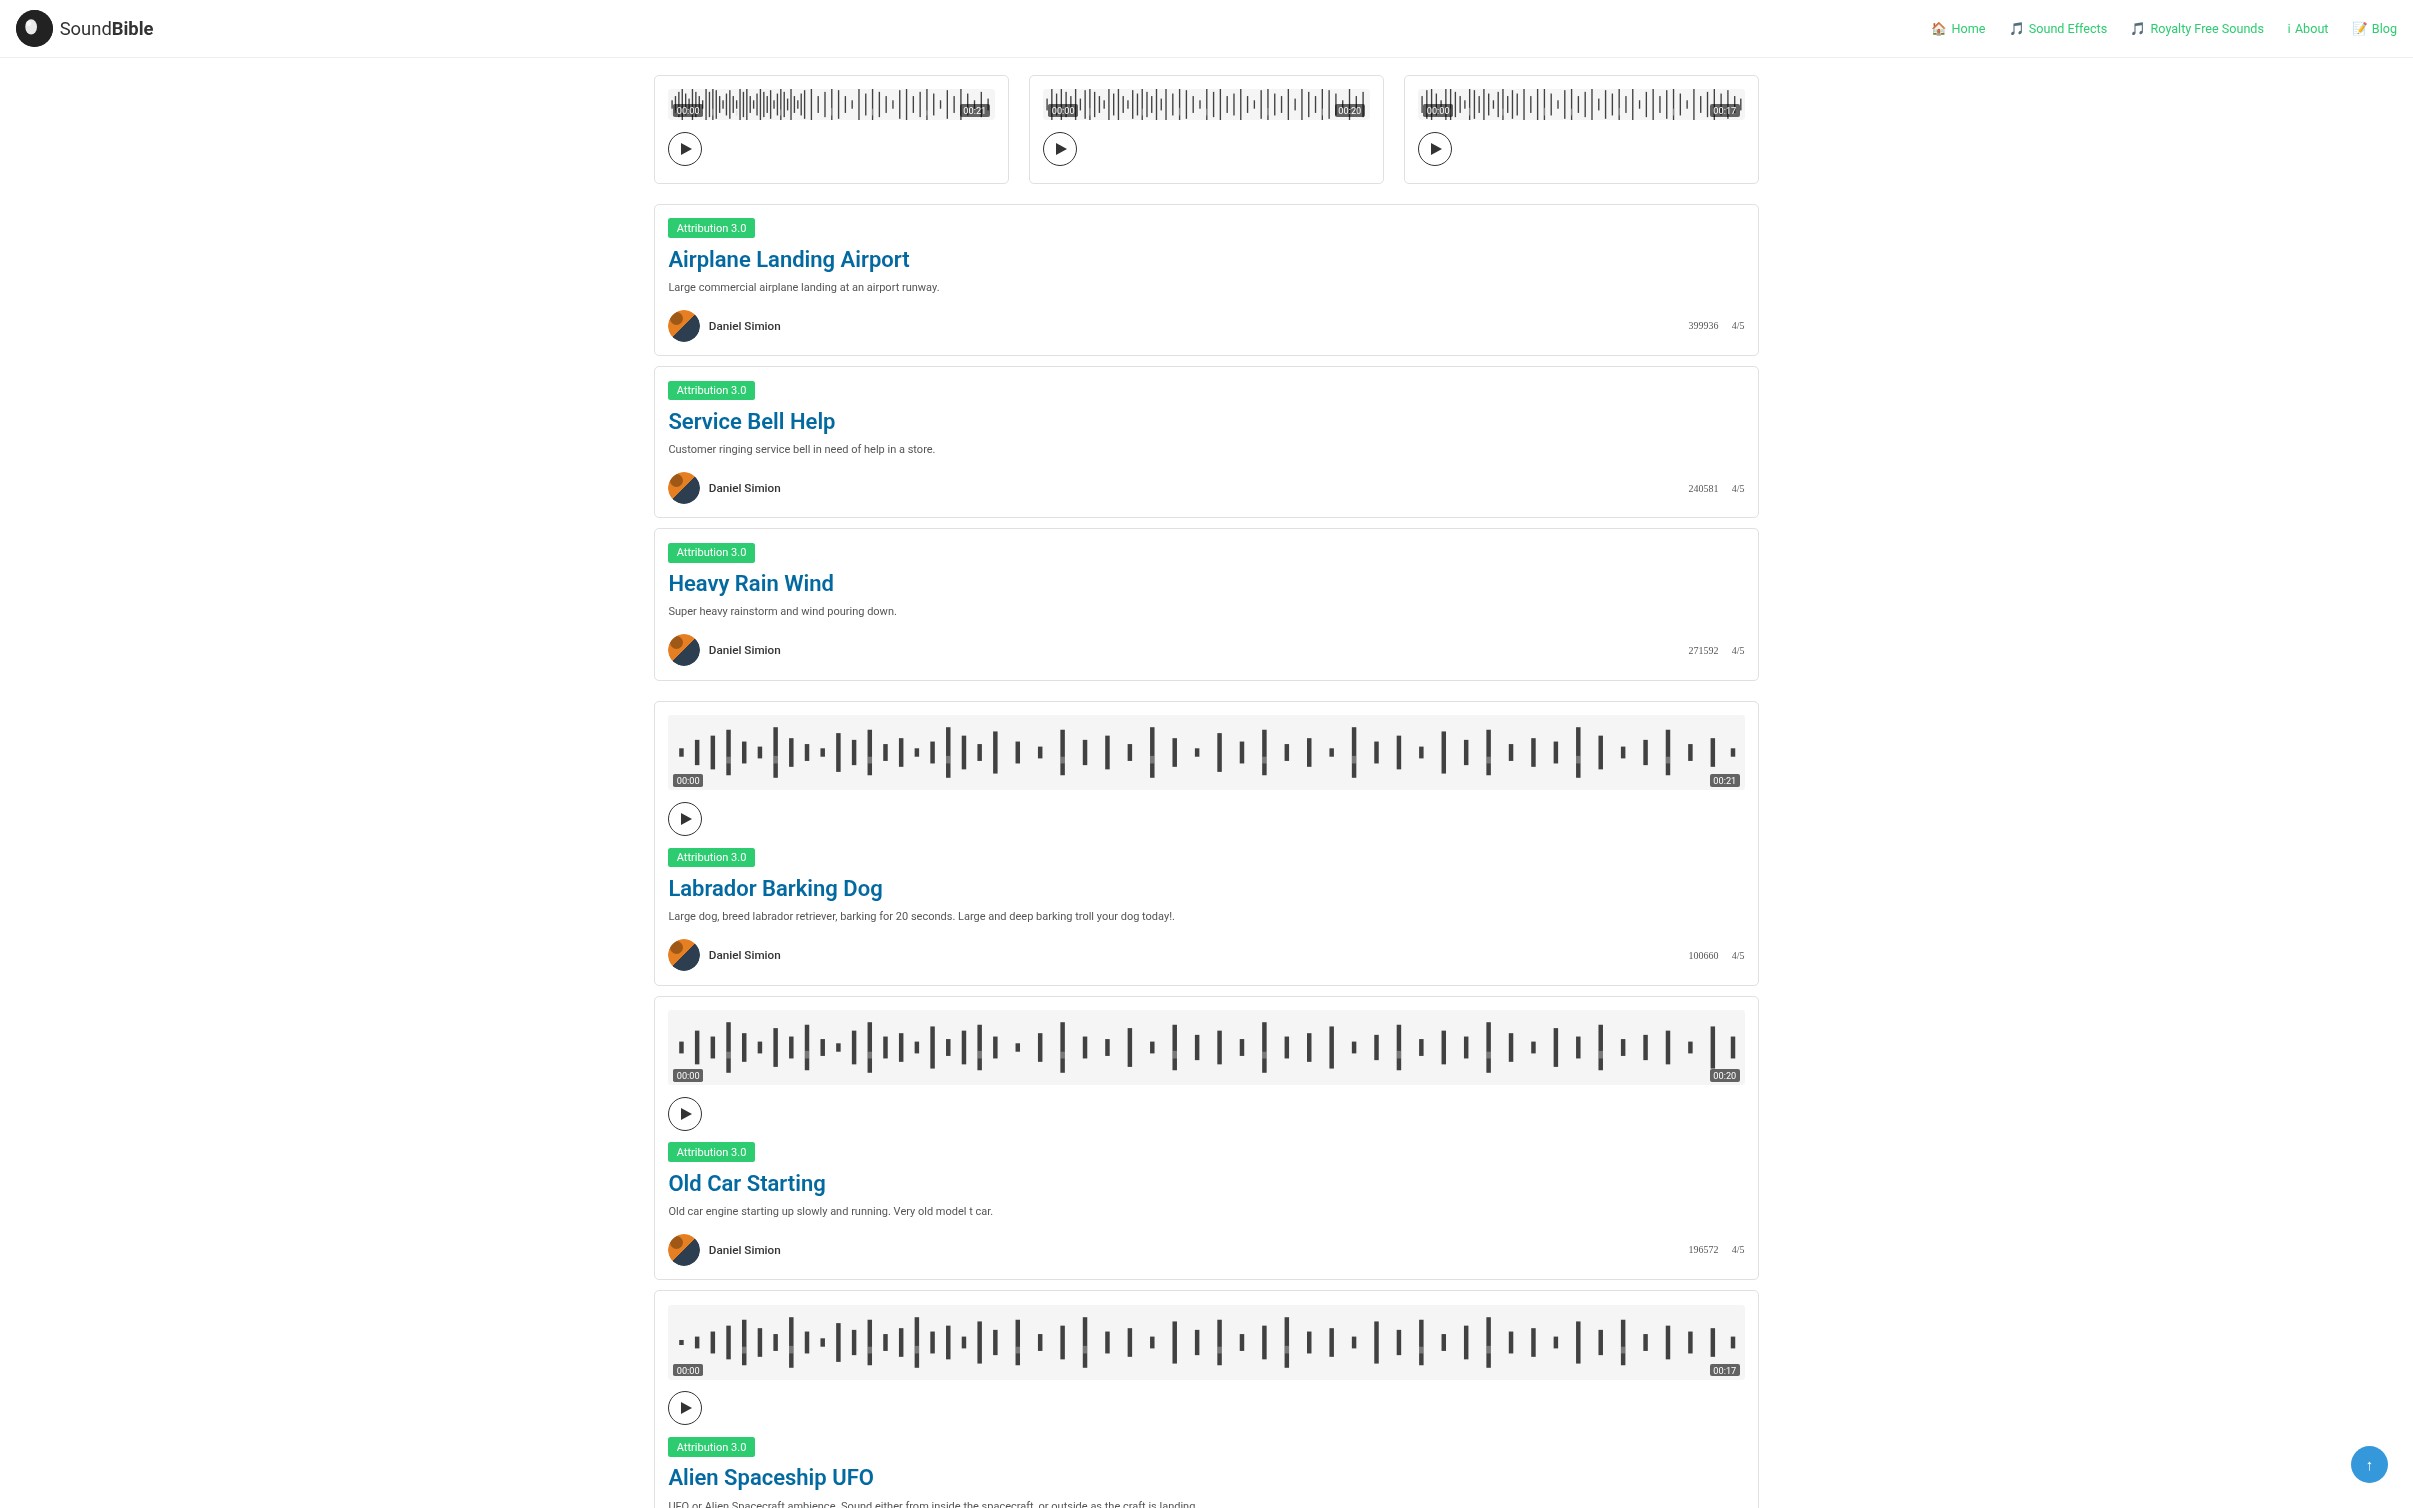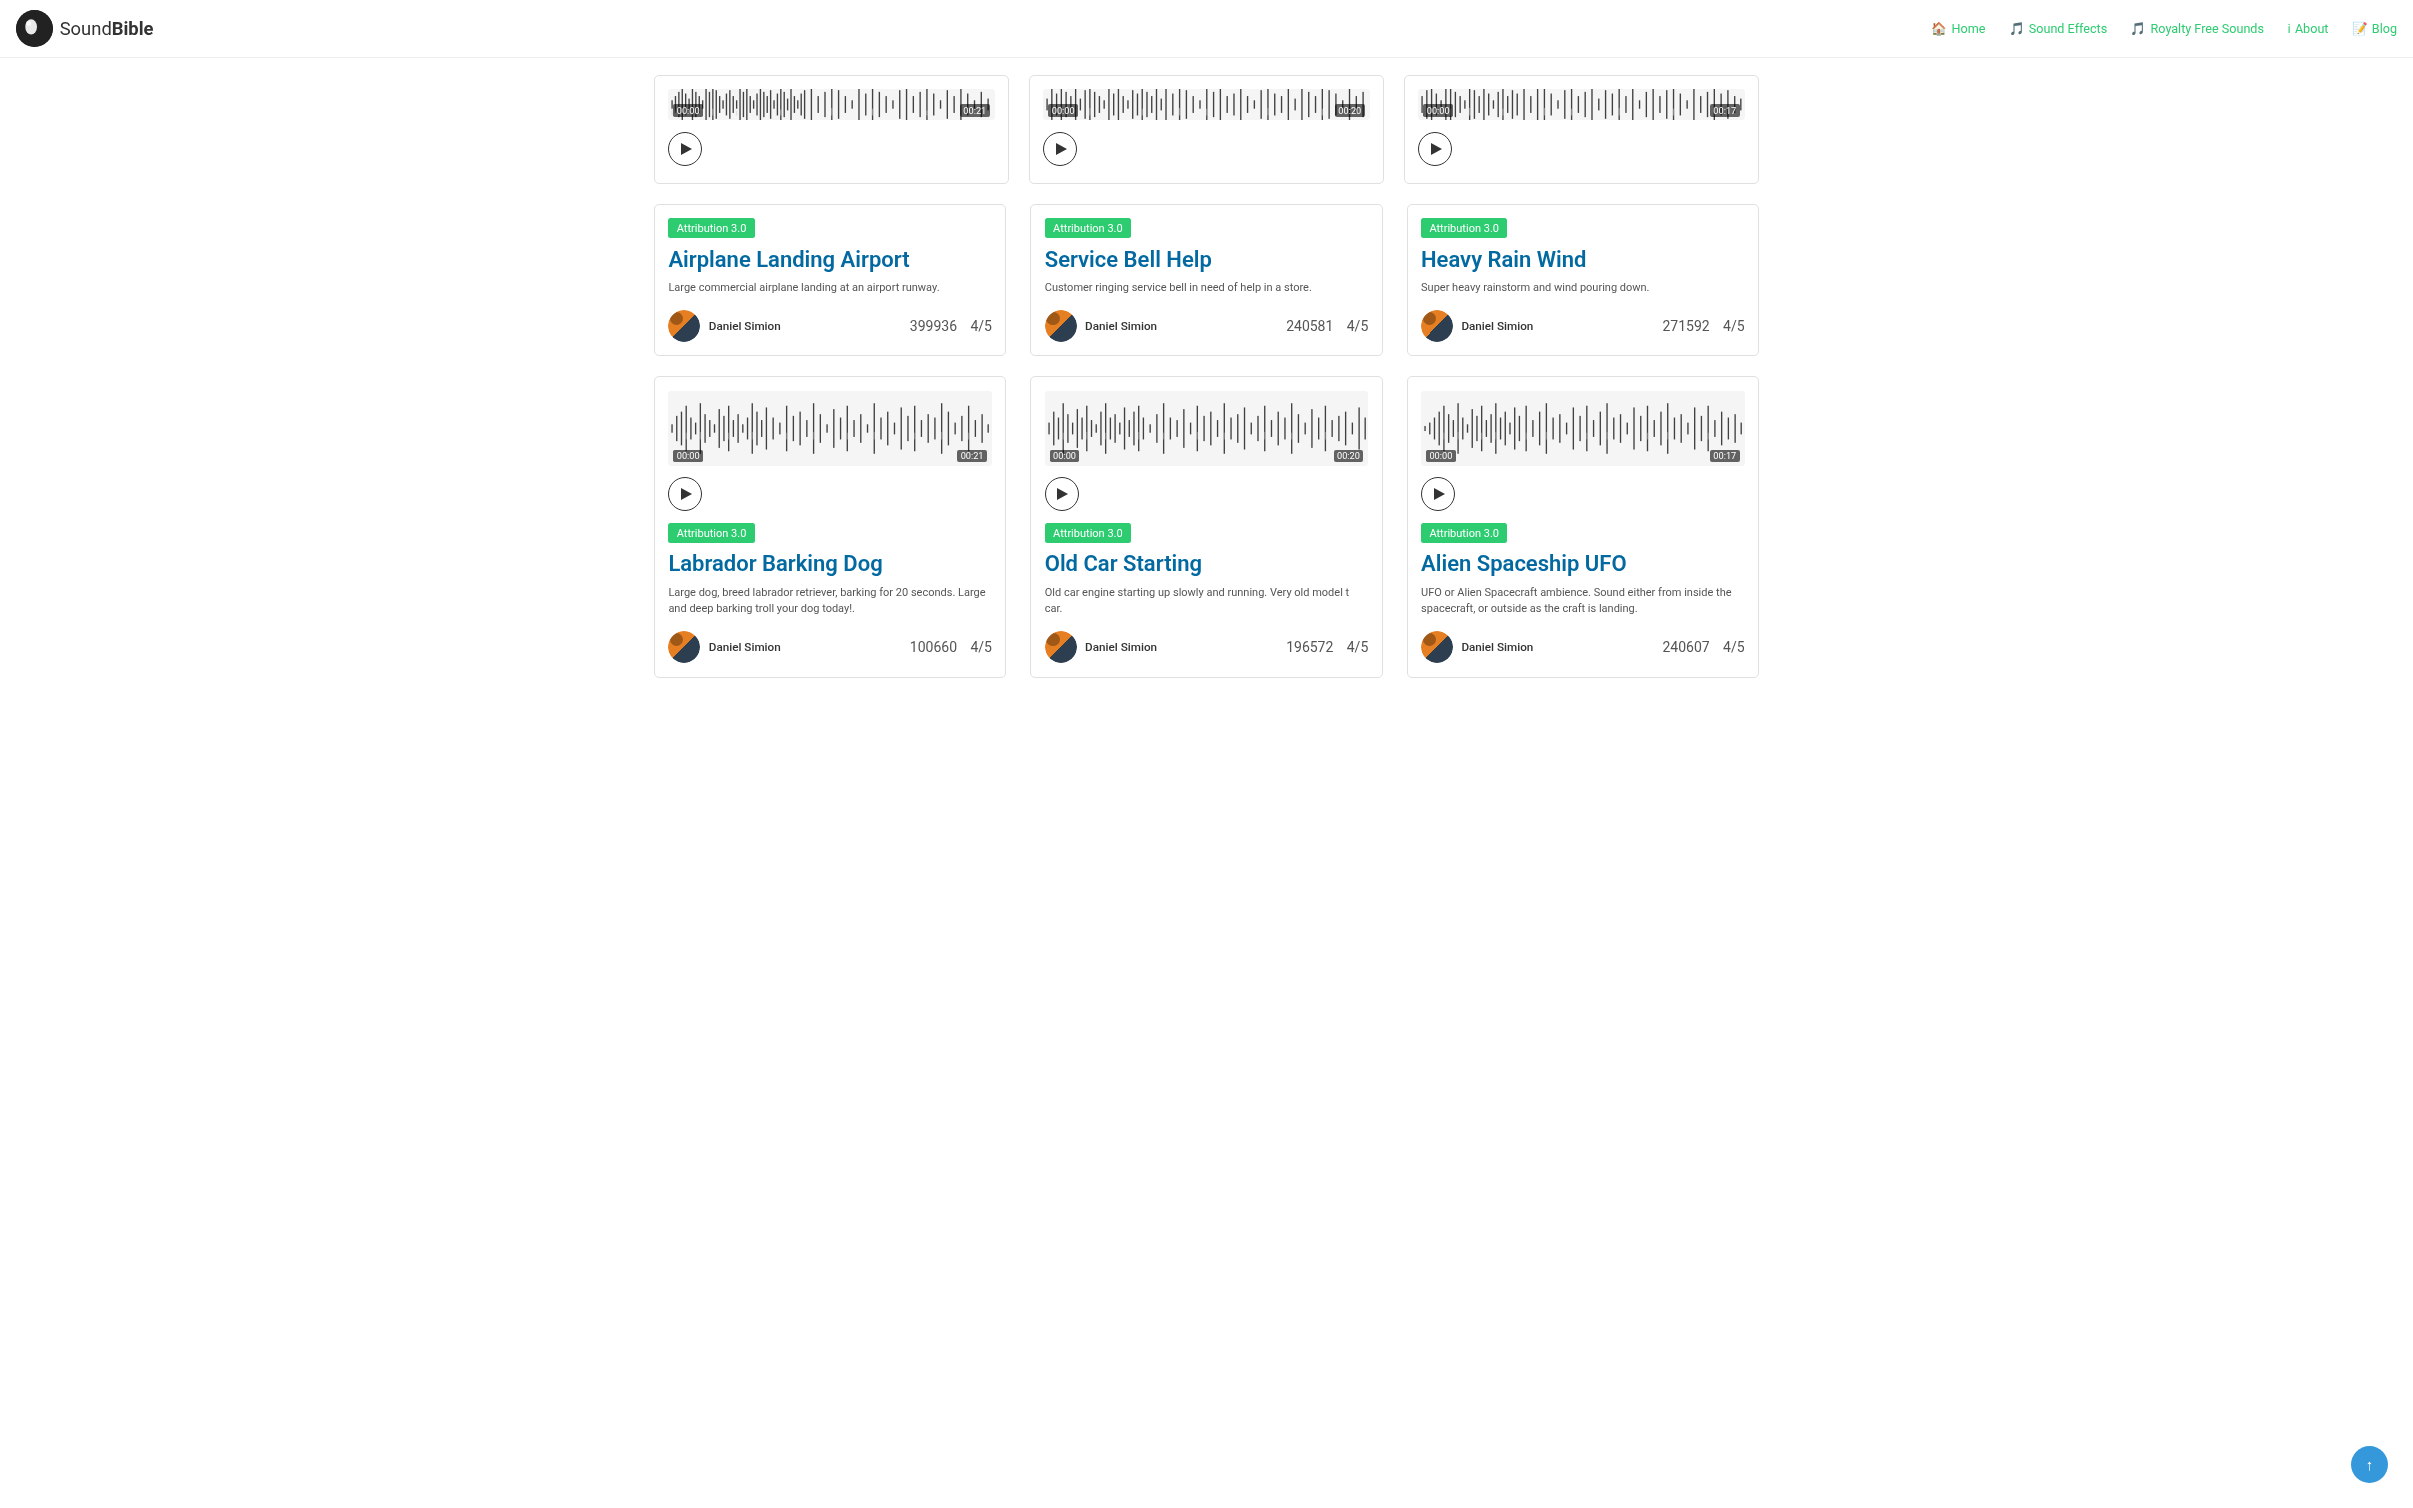--- a/index.html
+++ b/index.html
@@ -51,22 +51,22 @@
     
     .main {
       max-width: 1173px;
       margin: 0 auto;
       padding: 17px 34px;
     }
 
     
     .sound-grid {
       display: grid;
-      grid-template-columns: repeat(3, 1fr);
-      gap: 24px;
+      grid-template-columns: repeat(1, 1fr);
+      gap: 10px;
     }
 
     
     .sound-card {
       border: 0.8px solid #e0e0e0;
       border-radius: 5px;
       padding: 13.4px;
       background: #fff;
       display: flex;
       flex-direction: column;
@@ -199,22 +199,23 @@
     }
     .author-name {
       font-size: 11.7px;
       font-weight: 500;
       color: #333;
     }
     .author-stats {
       margin-left: auto;
       display: flex;
       gap: 13.4px;
-      font-size: 14px;
+      font-size: 10px;
       color: #555;
+      font-family: Liberation Serif, serif;
     }
 
     
     .scroll-top {
       position: fixed;
       bottom: 25px;
       right: 25px;
       width: 37px;
       height: 37px;
       border-radius: 50%;

